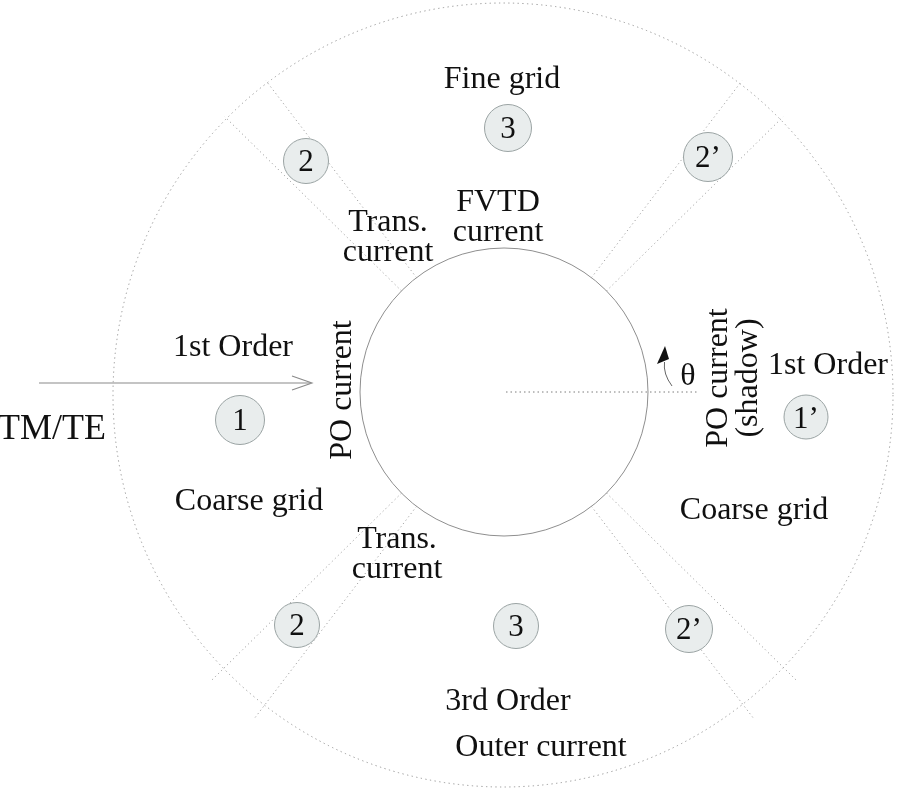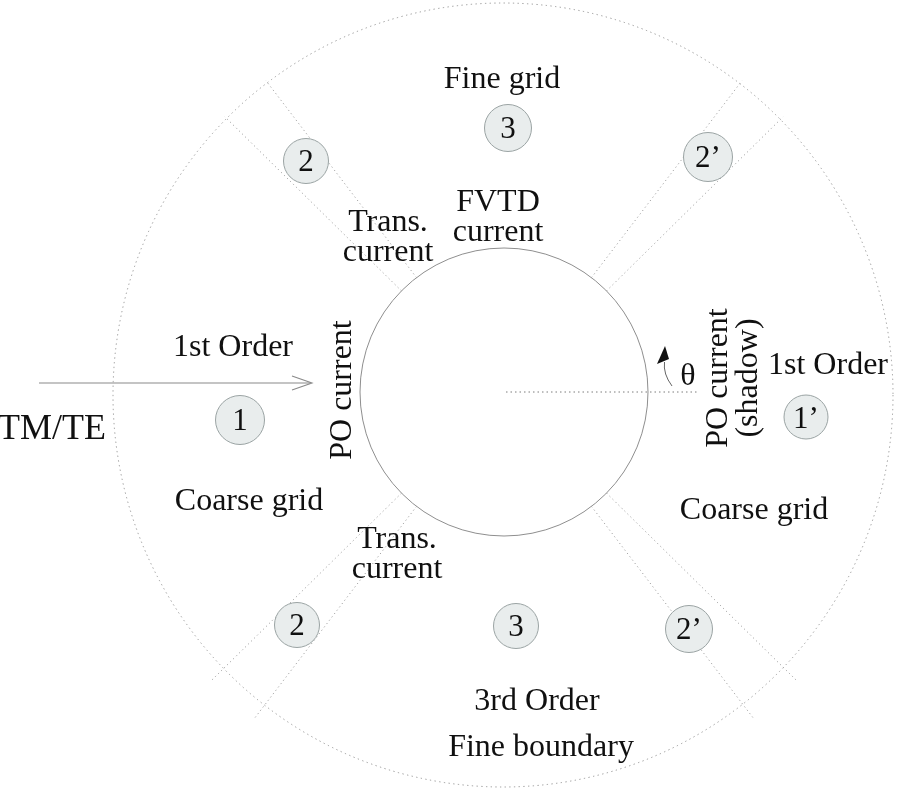--- a/index.html
+++ b/index.html
@@ -89,23 +89,23 @@
 
   <div class="label rot" style="left:340px; top:390px;">PO current</div>
 
   <div class="label" style="left:249px; top:499px;">Coarse grid</div>
 
   <div class="label" style="left:397px; top:552px;">
     <span class="ln">Trans.</span>
     <span class="ln">current</span>
   </div>
 
-  <div class="label" style="left:537px; top:699px;">3rd Order</div>
+  <div class="label" style="left:508px; top:699px;">3rd Order</div>
 
-  <div class="label" style="left:541px; top:745px;">Fine boundary</div>
+  <div class="label" style="left:541px; top:745px;">Outer current</div>
 
   <div class="label theta" style="left:688px; top:374px;">θ</div>
 
   <div class="label rot" style="left:731px; top:378px;">
     <span class="ln">PO current</span>
     <span class="ln">(shadow)</span>
   </div>
 
   <div class="label" style="left:828px; top:363px;">1st Order</div>
 

